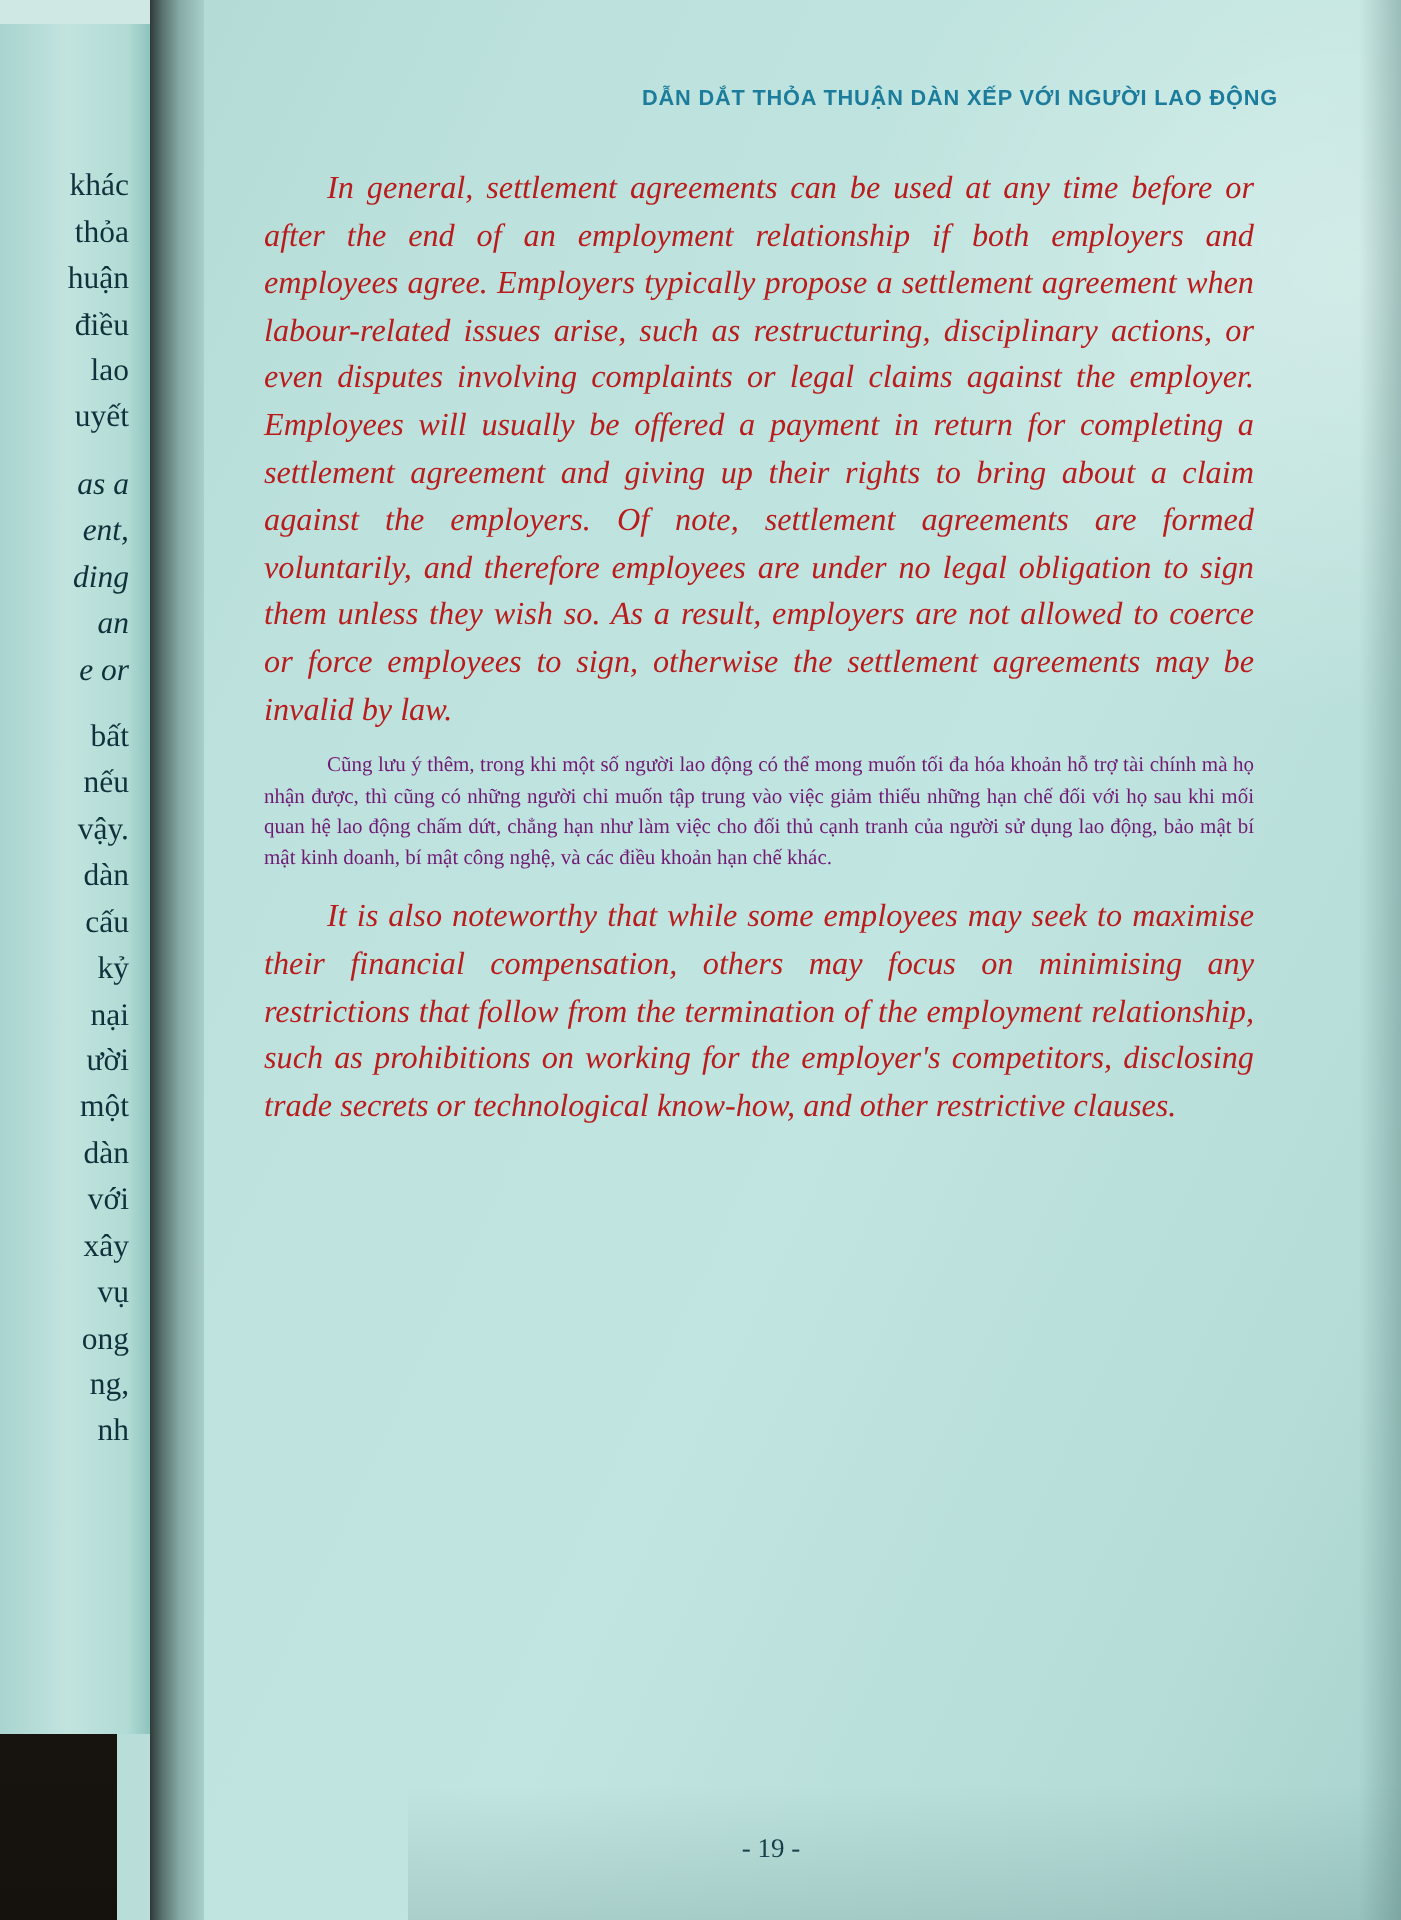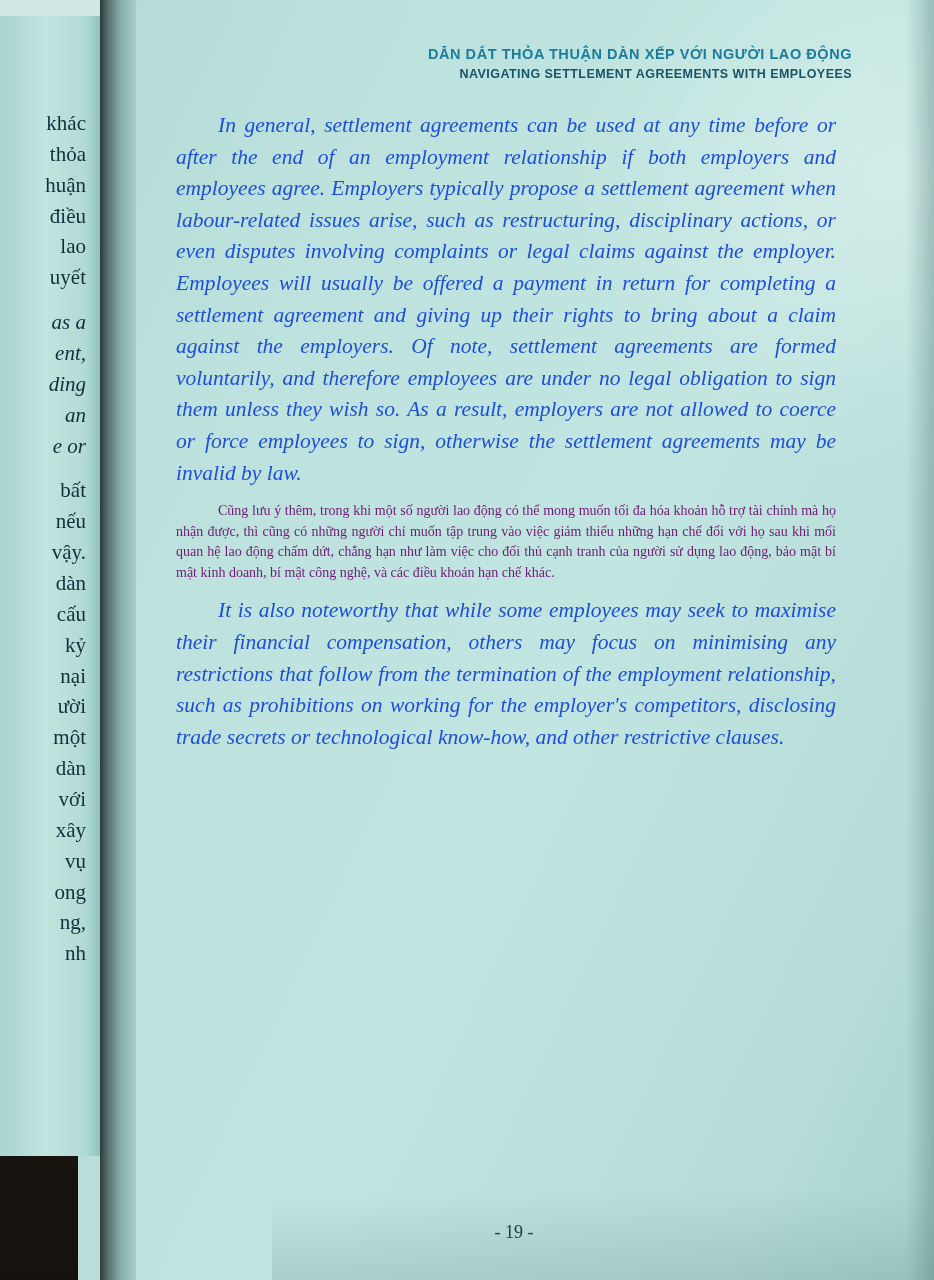--- a/index.html
+++ b/index.html
@@ -97,21 +97,21 @@
     left: 136px; bottom: 0;
     width: 798px; height: 90px;
     background: linear-gradient(180deg, rgba(110,150,146,0) 0%, rgba(90,130,126,0.22) 100%);
     pointer-events: none;
   }
 
   
   .header {
     position: absolute;
     left: 176px;
-    top: 44px;
+    top: 56px;
     width: 676px;
     text-align: right;
     font-family: "Liberation Sans", sans-serif;
     line-height: 1.45;
   }
   .header-line1 {
     font-size: 14.5px;
     font-weight: bold;
     letter-spacing: 0.55px;
     color: #1c7c9c;
@@ -134,21 +134,21 @@
     text-align: justify;
     text-justify: inter-word;
     color: #12323c;
     font-size: 21.5px;
     line-height: 1.47;
     text-indent: 42px;
   }
   p.para.en {
     font-style: italic;
     font-family: "Liberation Serif", serif;
-    color: #1d4ed8;
+    color: #b91c1c;
   }
   p.para.vi {
     font-style: normal;
     color: #701a75;
     font-size: 14px;
   }
   p.para:last-child { margin-bottom: 14px; }
 
   .page-number {
     position: absolute;
@@ -229,21 +229,20 @@
   <div class="gutter-shadow"></div>
 
   <div class="right-page">
     <div class="page-glare"></div>
     <div class="page-edge-shadow"></div>
     <div class="page-bottom-shadow"></div>
   </div>
 
   <div class="header">
     <div class="header-line1">DẪN DẮT THỎA THUẬN DÀN XẾP VỚI NGƯỜI LAO ĐỘNG</div>
-    <div class="header-line2">NAVIGATING SETTLEMENT AGREEMENTS WITH EMPLOYEES</div>
   </div>
 
   <div class="body-col">
     <p class="para en">In general, settlement agreements can be used at any time before or after the end of an employment relationship if both employers and employees agree. Employers typically propose a settlement agreement when labour-related issues arise, such as restructuring, disciplinary actions, or even disputes involving complaints or legal claims against the employer. Employees will usually be offered a payment in return for completing a settlement agreement and giving up their rights to bring about a claim against the employers. Of note, settlement agreements are formed voluntarily, and therefore employees are under no legal obligation to sign them unless they wish so. As a result, employers are not allowed to coerce or force employees to sign, otherwise the settlement agreements may be invalid by law.</p>
     <p class="para vi">Cũng lưu ý thêm, trong khi một số người lao động có thể mong muốn tối đa hóa khoản hỗ trợ tài chính mà họ nhận được, thì cũng có những người chỉ muốn tập trung vào việc giảm thiểu những hạn chế đối với họ sau khi mối quan hệ lao động chấm dứt, chẳng hạn như làm việc cho đối thủ cạnh tranh của người sử dụng lao động, bảo mật bí mật kinh doanh, bí mật công nghệ, và các điều khoản hạn chế khác.</p>
     <p class="para en">It is also noteworthy that while some employees may seek to maximise their financial compensation, others may focus on minimising any restrictions that follow from the termination of the employment relationship, such as prohibitions on working for the employer's competitors, disclosing trade secrets or technological know-how, and other restrictive clauses.</p>
   </div>
 
   <div class="page-number">- 19 -</div>
 

